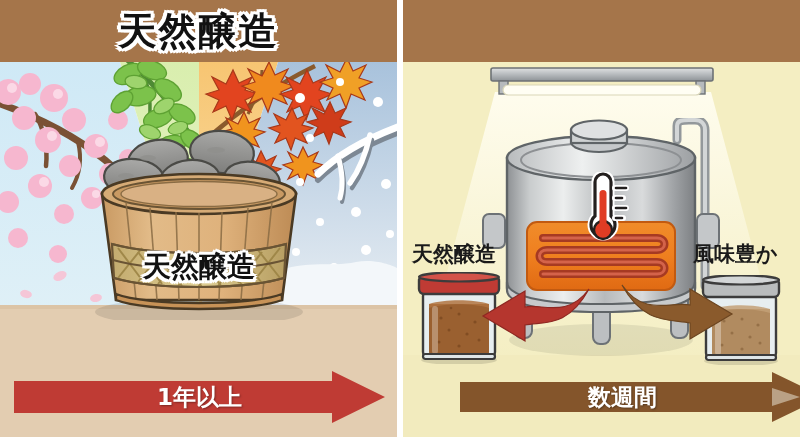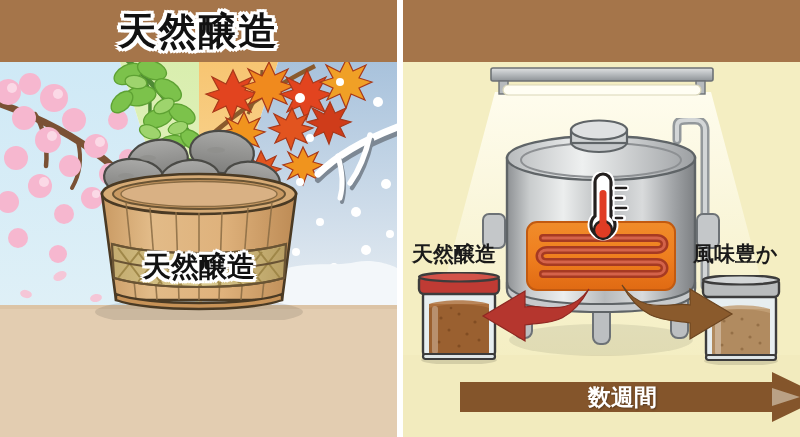--- a/index.html
+++ b/index.html
@@ -296,20 +296,26 @@
           <path d="M28,150 C70,162 156,162 198,150" stroke="#6a5434" stroke-width="2.2" fill="none"></path>
         </g>
       </svg>
     </div>
 
     <div id="barrel-label">天然醸造</div>
 
     <div class="header-band"></div>
     <div class="header-title">天然醸造</div>
 
+    <div class="time-arrow" id="arrow-left">
+      <svg viewBox="0 0 371 52" width="371" height="52">
+        <path d="M0,10 L318,10 L318,0 L371,26 L318,52 L318,42 L0,42 Z" fill="#bf3b34"></path>
+      </svg>
+      <div class="lbl">1年以上</div>
+    </div>
   </div>
 
   <div class="gap"></div>
 
   <div class="panel" id="panel-right">
 
     <div id="factory-bg"></div>
 
     <svg id="glow" viewBox="0 0 397 375" preserveAspectRatio="none">
       <defs>

